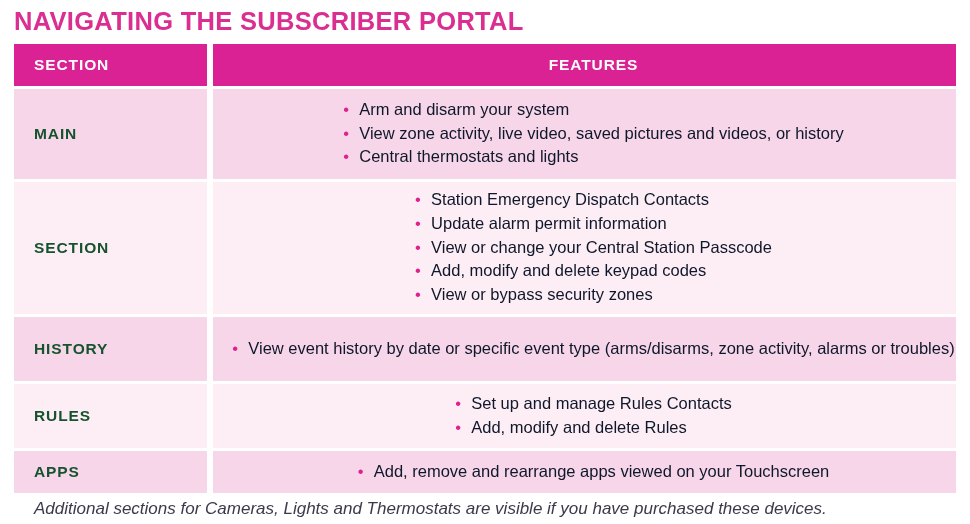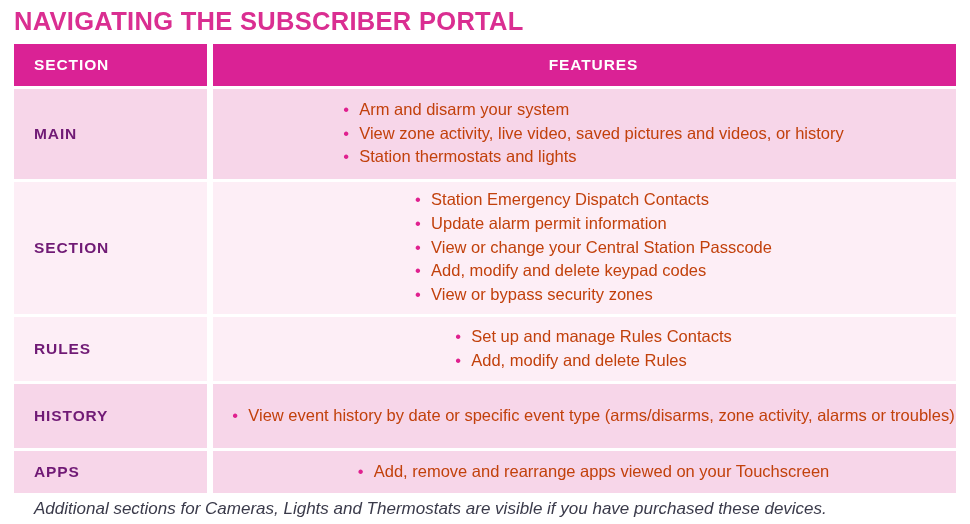--- a/index.html
+++ b/index.html
@@ -80,33 +80,33 @@
     background: #f7d6e9;
   }
   .row.shade-light .cell-section,
   .row.shade-light .cell-features {
     background: #fdeef6;
   }
   .section-label {
     font-size: 15.5px;
     font-weight: bold;
     letter-spacing: 0.9px;
-    color: #701a75;
+    color: #14532d;
   }
   .feature-list {
     list-style: none;
     margin: 0;
     padding: 0;
   }
   .feature-list li {
     position: relative;
     padding-left: 16px;
     font-size: 16.5px;
     line-height: 1.45;
-    color: #c2410c;
+    color: #0f172a;
   }
   .feature-list li::before {
     content: "\2022";
     position: absolute;
     left: 0;
     top: 0;
     color: #e0208f;
     font-size: 16.5px;
     line-height: 1.45;
   }
@@ -145,63 +145,63 @@
     </div>
 
     <div class="row shade-dark row-main">
       <div class="cell-section">
         <span class="section-label">MAIN</span>
       </div>
       <div class="cell-features">
         <ul class="feature-list">
           <li>Arm and disarm your system</li>
           <li>View zone activity, live video, saved pictures and videos, or history</li>
-          <li>Station thermostats and lights</li>
+          <li>Central thermostats and lights</li>
         </ul>
       </div>
     </div>
 
     <div class="row shade-light row-security">
       <div class="cell-section">
         <span class="section-label">SECTION</span>
       </div>
       <div class="cell-features">
         <ul class="feature-list">
           <li>Station Emergency Dispatch Contacts</li>
           <li>Update alarm permit information</li>
           <li>View or change your Central Station Passcode</li>
           <li>Add, modify and delete keypad codes</li>
           <li>View or bypass security zones</li>
         </ul>
       </div>
     </div>
 
+    <div class="row shade-dark row-history">
+      <div class="cell-section">
+        <span class="section-label">HISTORY</span>
+      </div>
+      <div class="cell-features">
+        <ul class="feature-list">
+          <li>View event history by date or specific event type (arms/disarms, zone activity, alarms or troubles)</li>
+        </ul>
+      </div>
+    </div>
+
     <div class="row shade-light row-rules">
       <div class="cell-section">
         <span class="section-label">RULES</span>
       </div>
       <div class="cell-features">
         <ul class="feature-list">
           <li>Set up and manage Rules Contacts</li>
           <li>Add, modify and delete Rules</li>
         </ul>
       </div>
     </div>
 
-    <div class="row shade-dark row-history">
-      <div class="cell-section">
-        <span class="section-label">HISTORY</span>
-      </div>
-      <div class="cell-features">
-        <ul class="feature-list">
-          <li>View event history by date or specific event type (arms/disarms, zone activity, alarms or troubles)</li>
-        </ul>
-      </div>
-    </div>
-
     <div class="row shade-dark row-apps">
       <div class="cell-section">
         <span class="section-label">APPS</span>
       </div>
       <div class="cell-features">
         <ul class="feature-list">
           <li>Add, remove and rearrange apps viewed on your Touchscreen</li>
         </ul>
       </div>
     </div>

